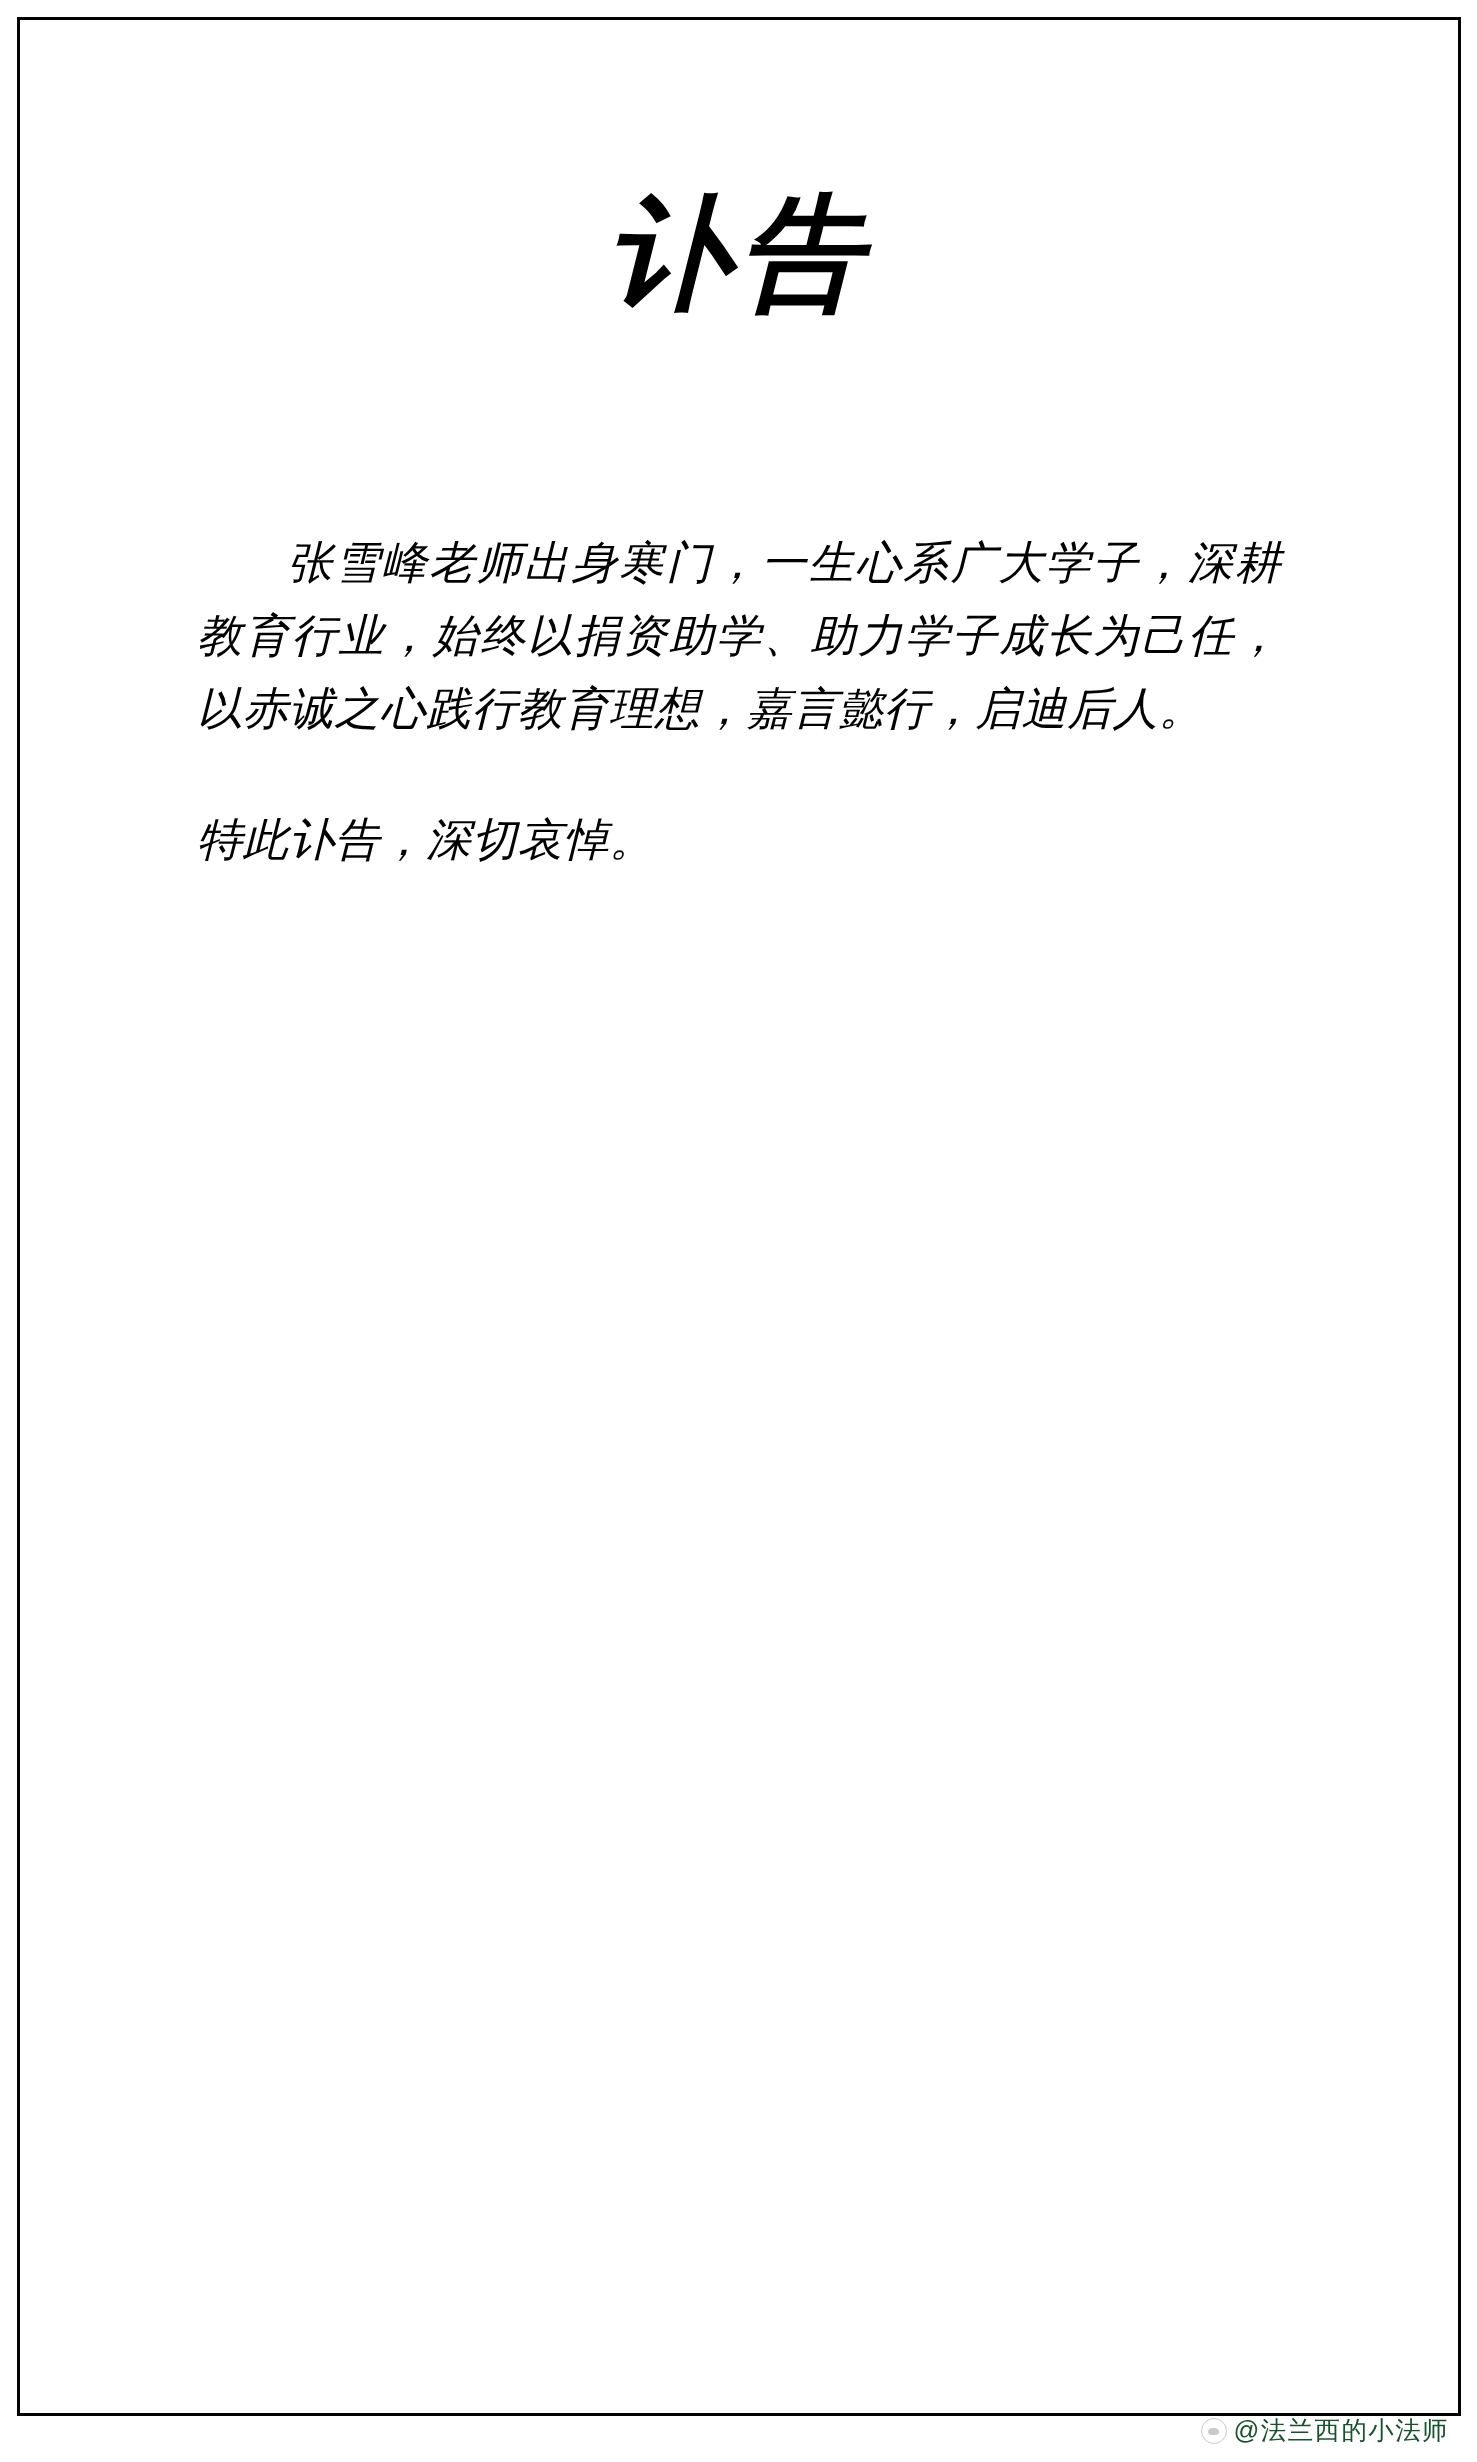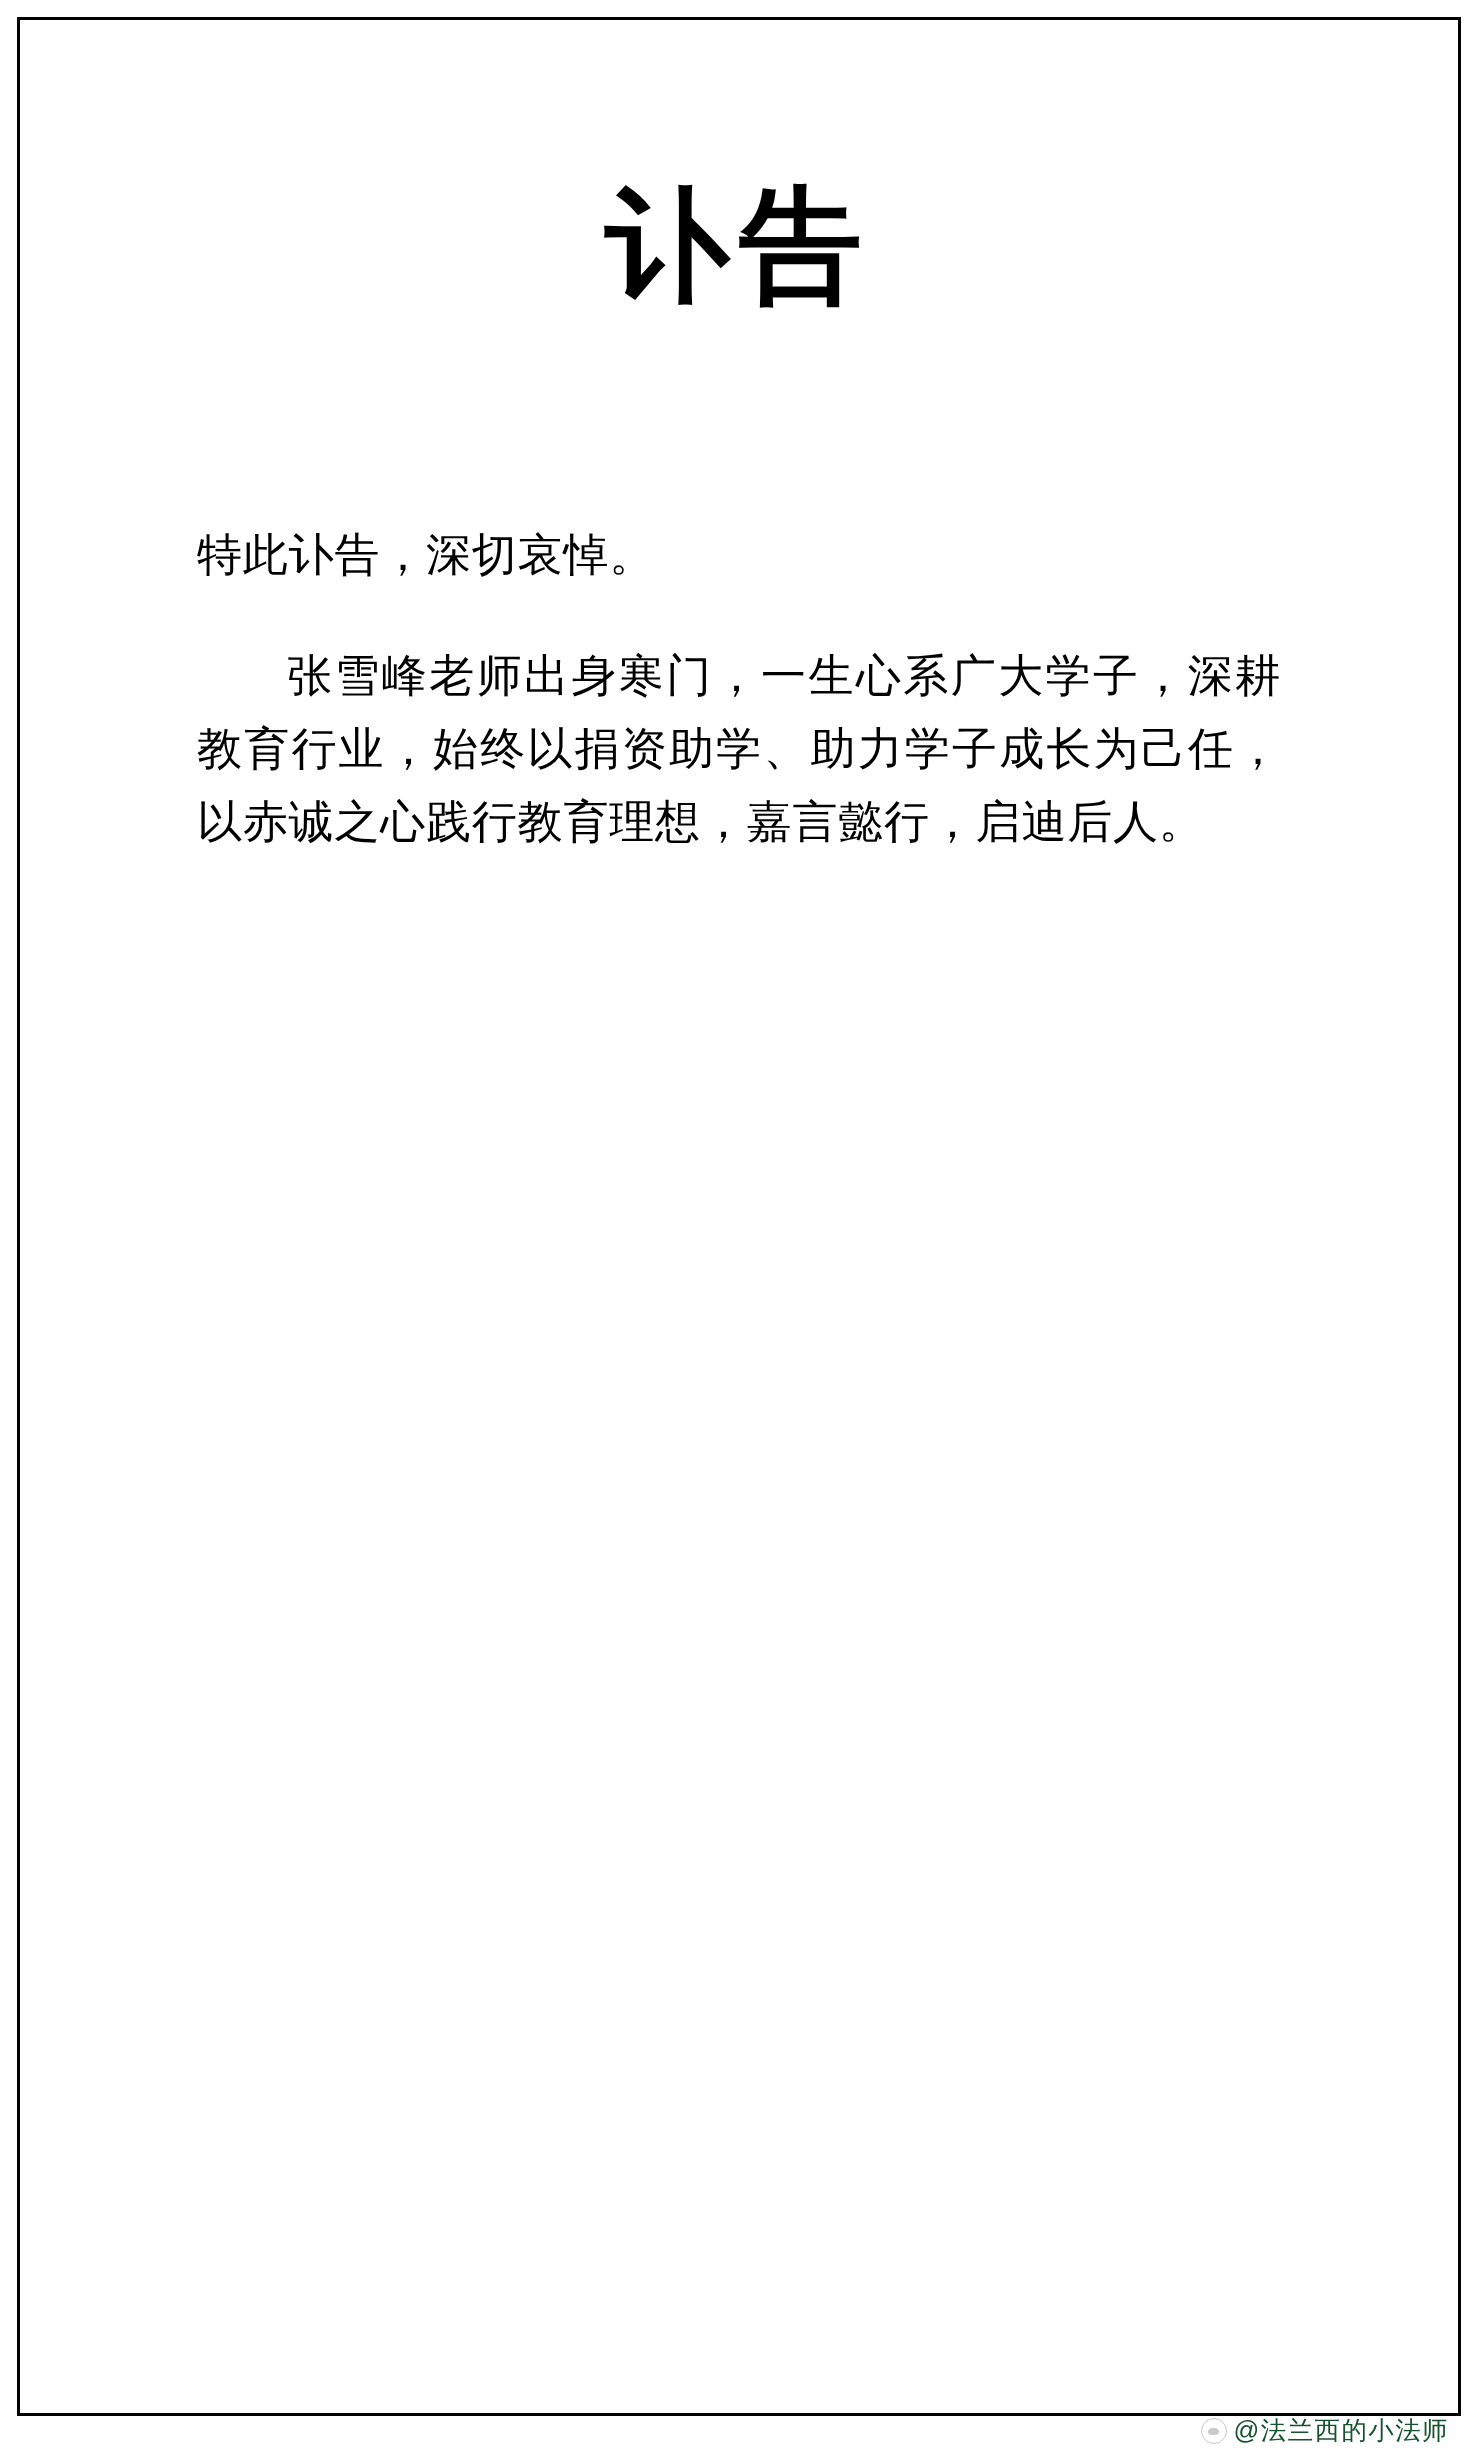--- a/index.html
+++ b/index.html
@@ -38,21 +38,22 @@
     background: #ffffff;
   }
 
   .content {
     position: absolute;
     left: 0;
     top: 0;
     width: 100%;
     height: 100%;
     box-sizing: border-box;
-    padding: 0 177px;
+    padding: 8px 177px;
+    font-style: italic;
   }
 
   .title {
     text-align: center;
     font-family: "Liberation Sans", "DejaVu Sans", sans-serif;
     font-weight: bold;
     font-size: 123px;
     line-height: 1.1;
     letter-spacing: 10.8px;
     margin-top: 158px;
@@ -130,22 +131,22 @@
 </head>
 <body>
 
 <div class="page">
   <div class="frame">
     <div class="content">
 
       <h1 class="title">讣告</h1>
 
       <div class="body-block">
+        <p class="para indent gap-lg">张雪峰老师出身寒门，一生心系广大学子，深耕教育行业，始终以捐资助学、助力学子成长为己任，以赤诚之心践行教育理想，嘉言懿行，启迪后人。</p>
         <p class="para">特此讣告，深切哀悼。</p>
-        <p class="para indent gap-lg">张雪峰老师出身寒门，一生心系广大学子，深耕教育行业，始终以捐资助学、助力学子成长为己任，以赤诚之心践行教育理想，嘉言懿行，启迪后人。</p>
       </div>
 
 
     </div>
   </div>
 
   <div class="watermark">
     <span class="wb-logo"></span>
     <span>@法兰西的小法师</span>
   </div>

